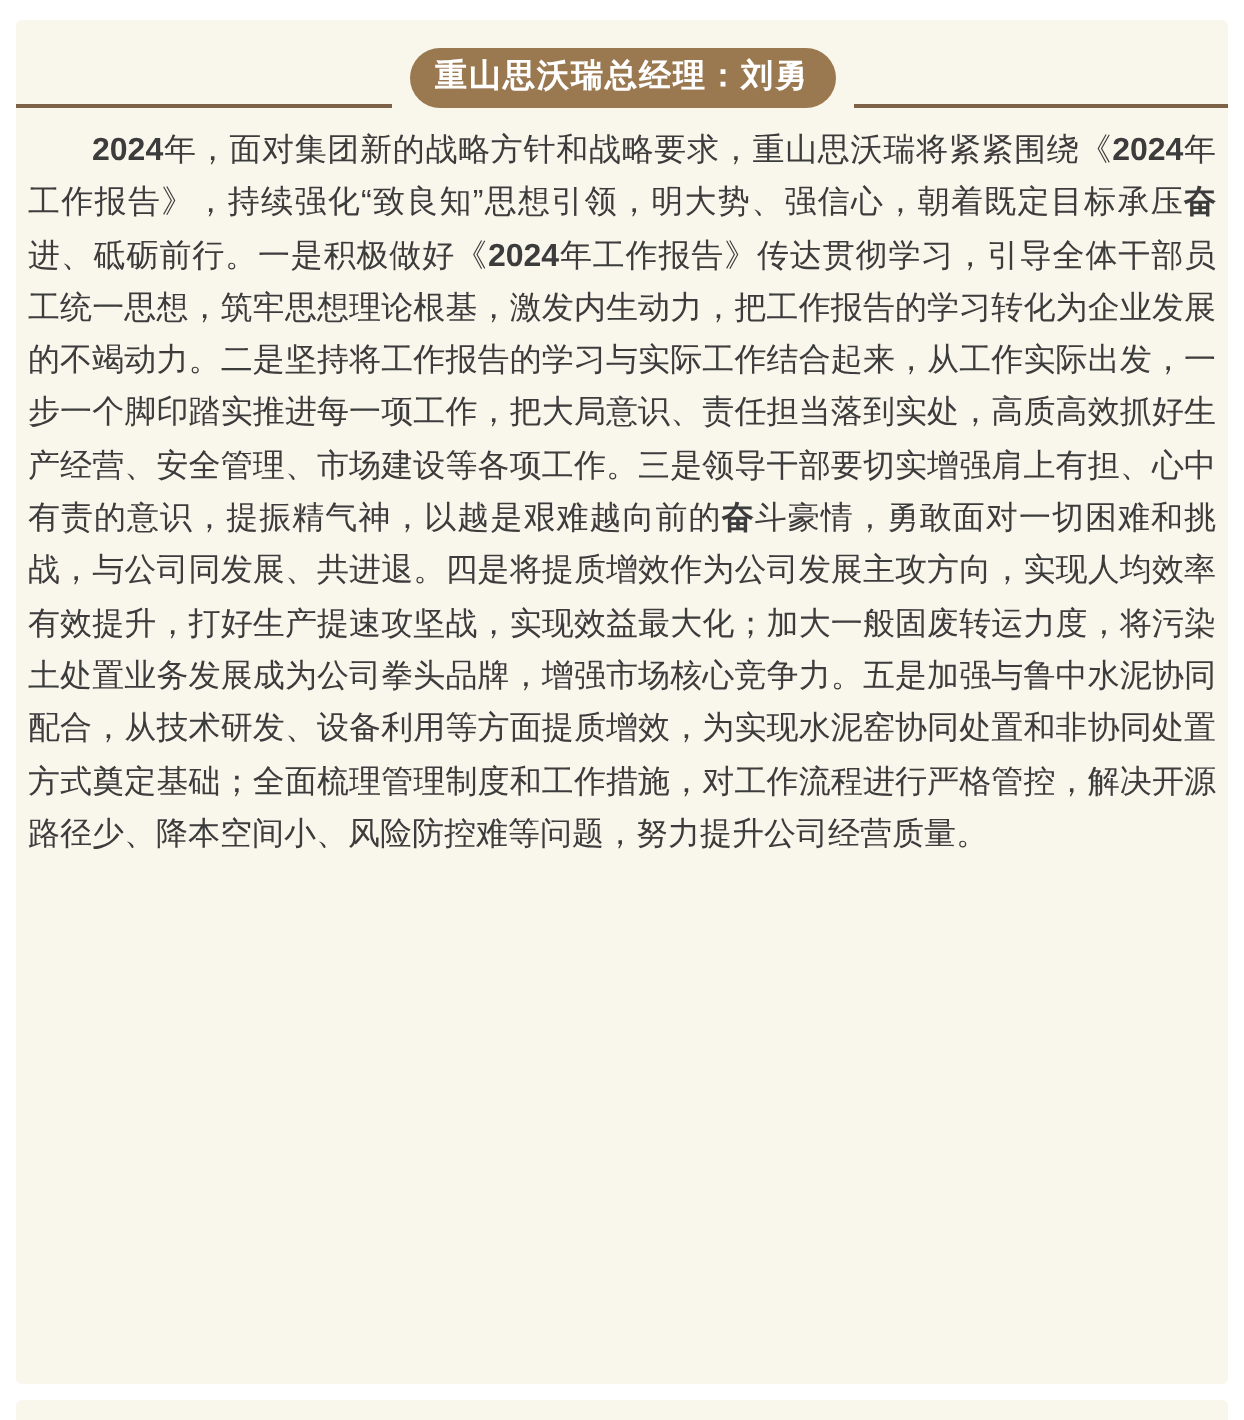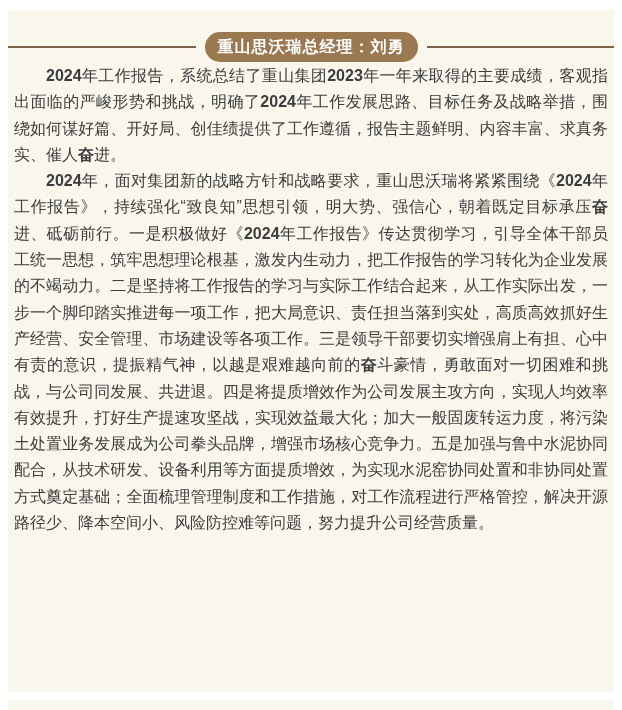--- a/index.html
+++ b/index.html
@@ -22,21 +22,21 @@
     position:absolute;left:8px;top:10px;width:606px;height:682px;
     background:var(--panel-bg);
     border-radius:3px;
   }
   .panel-next{
     position:absolute;left:8px;top:700px;width:606px;height:10px;
     background:var(--panel-bg);
     border-radius:3px 3px 0 0;
   }
   .header-row{
-    display:flex;align-items:center;
+    display:flex;align-items:flex-end;
     padding-top:29px;height:44px;
   }
   .rule{
     flex:1;height:2px;background:var(--line-color);
   }
   .pill{
     margin:0 9px;
     background:var(--pill-bg);
     color:var(--title-color);
     font-weight:bold;
@@ -66,18 +66,17 @@
 
 <div class="panel">
   <div class="header-row">
     <div class="rule"></div>
     <div class="pill">
       <span>重山思沃瑞总经理：刘勇</span>
     </div>
     <div class="rule"></div>
   </div>
   <div class="article">
-    <p class="rich"><b>2024</b>年工作报告，系统总结了重山集团<b>2023</b>年一年来取得的主要成绩，客观指出面临的严峻形势和挑战，明确了<b>2024</b>年工作发展思路、目标任务及战略举措，围绕如何谋好篇、开好局、创佳绩提供了工作遵循，报告主题鲜明、内容丰富、求真务实、催人<b>奋</b>进。</p>
     <p class="rich"><b>2024</b>年，面对集团新的战略方针和战略要求，重山思沃瑞将紧紧围绕《<b>2024</b>年工作报告》，持续强化“致良知”思想引领，明大势、强信心，朝着既定目标承压<b>奋</b>进、砥砺前行。一是积极做好《<b>2024</b>年工作报告》传达贯彻学习，引导全体干部员工统一思想，筑牢思想理论根基，激发内生动力，把工作报告的学习转化为企业发展的不竭动力。二是坚持将工作报告的学习与实际工作结合起来，从工作实际出发，一步一个脚印踏实推进每一项工作，把大局意识、责任担当落到实处，高质高效抓好生产经营、安全管理、市场建设等各项工作。三是领导干部要切实增强肩上有担、心中有责的意识，提振精气神，以越是艰难越向前的<b>奋</b>斗豪情，勇敢面对一切困难和挑战，与公司同发展、共进退。四是将提质增效作为公司发展主攻方向，实现人均效率有效提升，打好生产提速攻坚战，实现效益最大化；加大一般固废转运力度，将污染土处置业务发展成为公司拳头品牌，增强市场核心竞争力。五是加强与鲁中水泥协同配合，从技术研发、设备利用等方面提质增效，为实现水泥窑协同处置和非协同处置方式奠定基础；全面梳理管理制度和工作措施，对工作流程进行严格管控，解决开源路径少、降本空间小、风险防控难等问题，努力提升公司经营质量。</p>
   </div>
 </div>
 
 <div class="panel-next"></div>
 
 </body></html>

